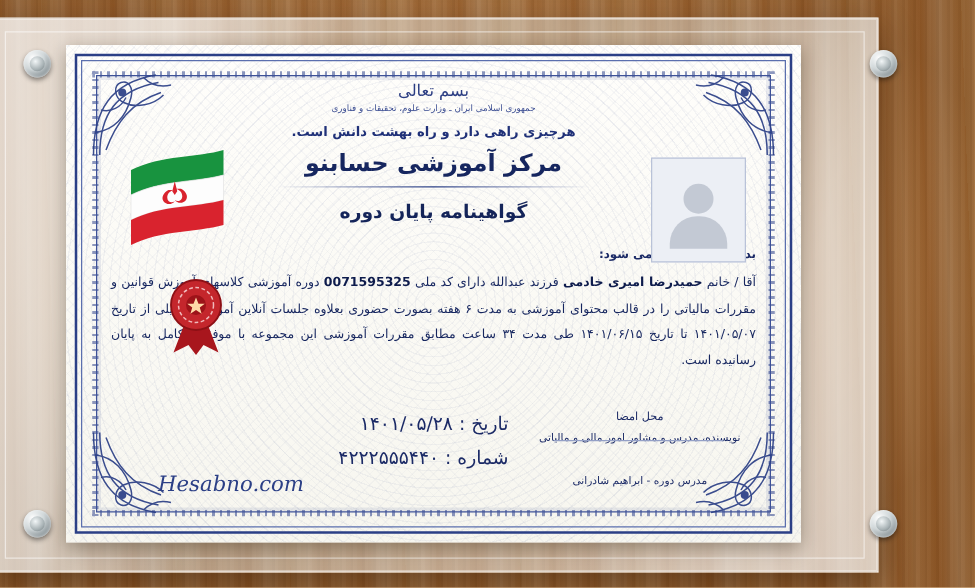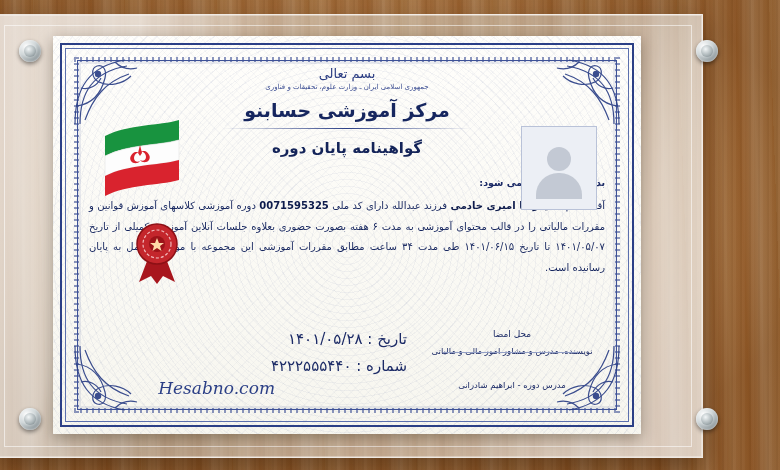--- a/index.html
+++ b/index.html
@@ -159,21 +159,21 @@
     position:absolute;left:34px;right:34px;bottom:34px;height:78px;color:#1b2a66;
   }
   .sig{
     position:absolute;right:0;top:4px;width:190px;text-align:center;font-size:8.5px;line-height:1.9;
   }
   .sig .sig-top{font-size:9px;}
   .meta{
     position:absolute;left:150px;top:4px;width:170px;font-size:15px;line-height:1.8;
   }
   .brand{
-    position:absolute;left:8px;bottom:2px;width:180px;text-align:right;
+    position:absolute;left:8px;bottom:2px;width:180px;text-align:center;
     font-family:"DejaVu Serif","Liberation Serif",serif;
     font-size:17px;color:#2b3f86;font-style:italic;
   }
   .hairline{
     position:absolute;right:28px;top:26px;width:136px;height:1px;background:#94a0c6;
   }
 </style>
 </head>
 <body>
 
@@ -265,20 +265,21 @@
         <circle cx="26" cy="28" r="14" fill="none" stroke="#f0b9bb" stroke-width="1.2" stroke-dasharray="3 2"></circle>
         <circle cx="26" cy="28" r="8" fill="#9d1319"></circle>
         <path d="M26 22 l2 5 5 0 -4 3 1.5 5 -4.5 -3 -4.5 3 1.5 -5 -4 -3 5 0 z" fill="#ffd9a8"></path>
       </svg>
 
       <div class="basmala">
         <div class="b1">بسم تعالی</div>
         <div class="b2">جمهوری اسلامی ایران ـ وزارت علوم، تحقیقات و فناوری</div>
       </div>
 
+      <div class="motto">هرچیزی راهی دارد و راه بهشت دانش است.</div>
 
       <div class="org">مرکز آموزشی حسابنو</div>
       <div class="rule"></div>
 
       <div class="title">گواهینامه پایان دوره</div>
 
       <div class="lead">بدینوسیله گواهی می شود:</div>
 
       <div class="body">
         <span>آقا / خانم</span>

